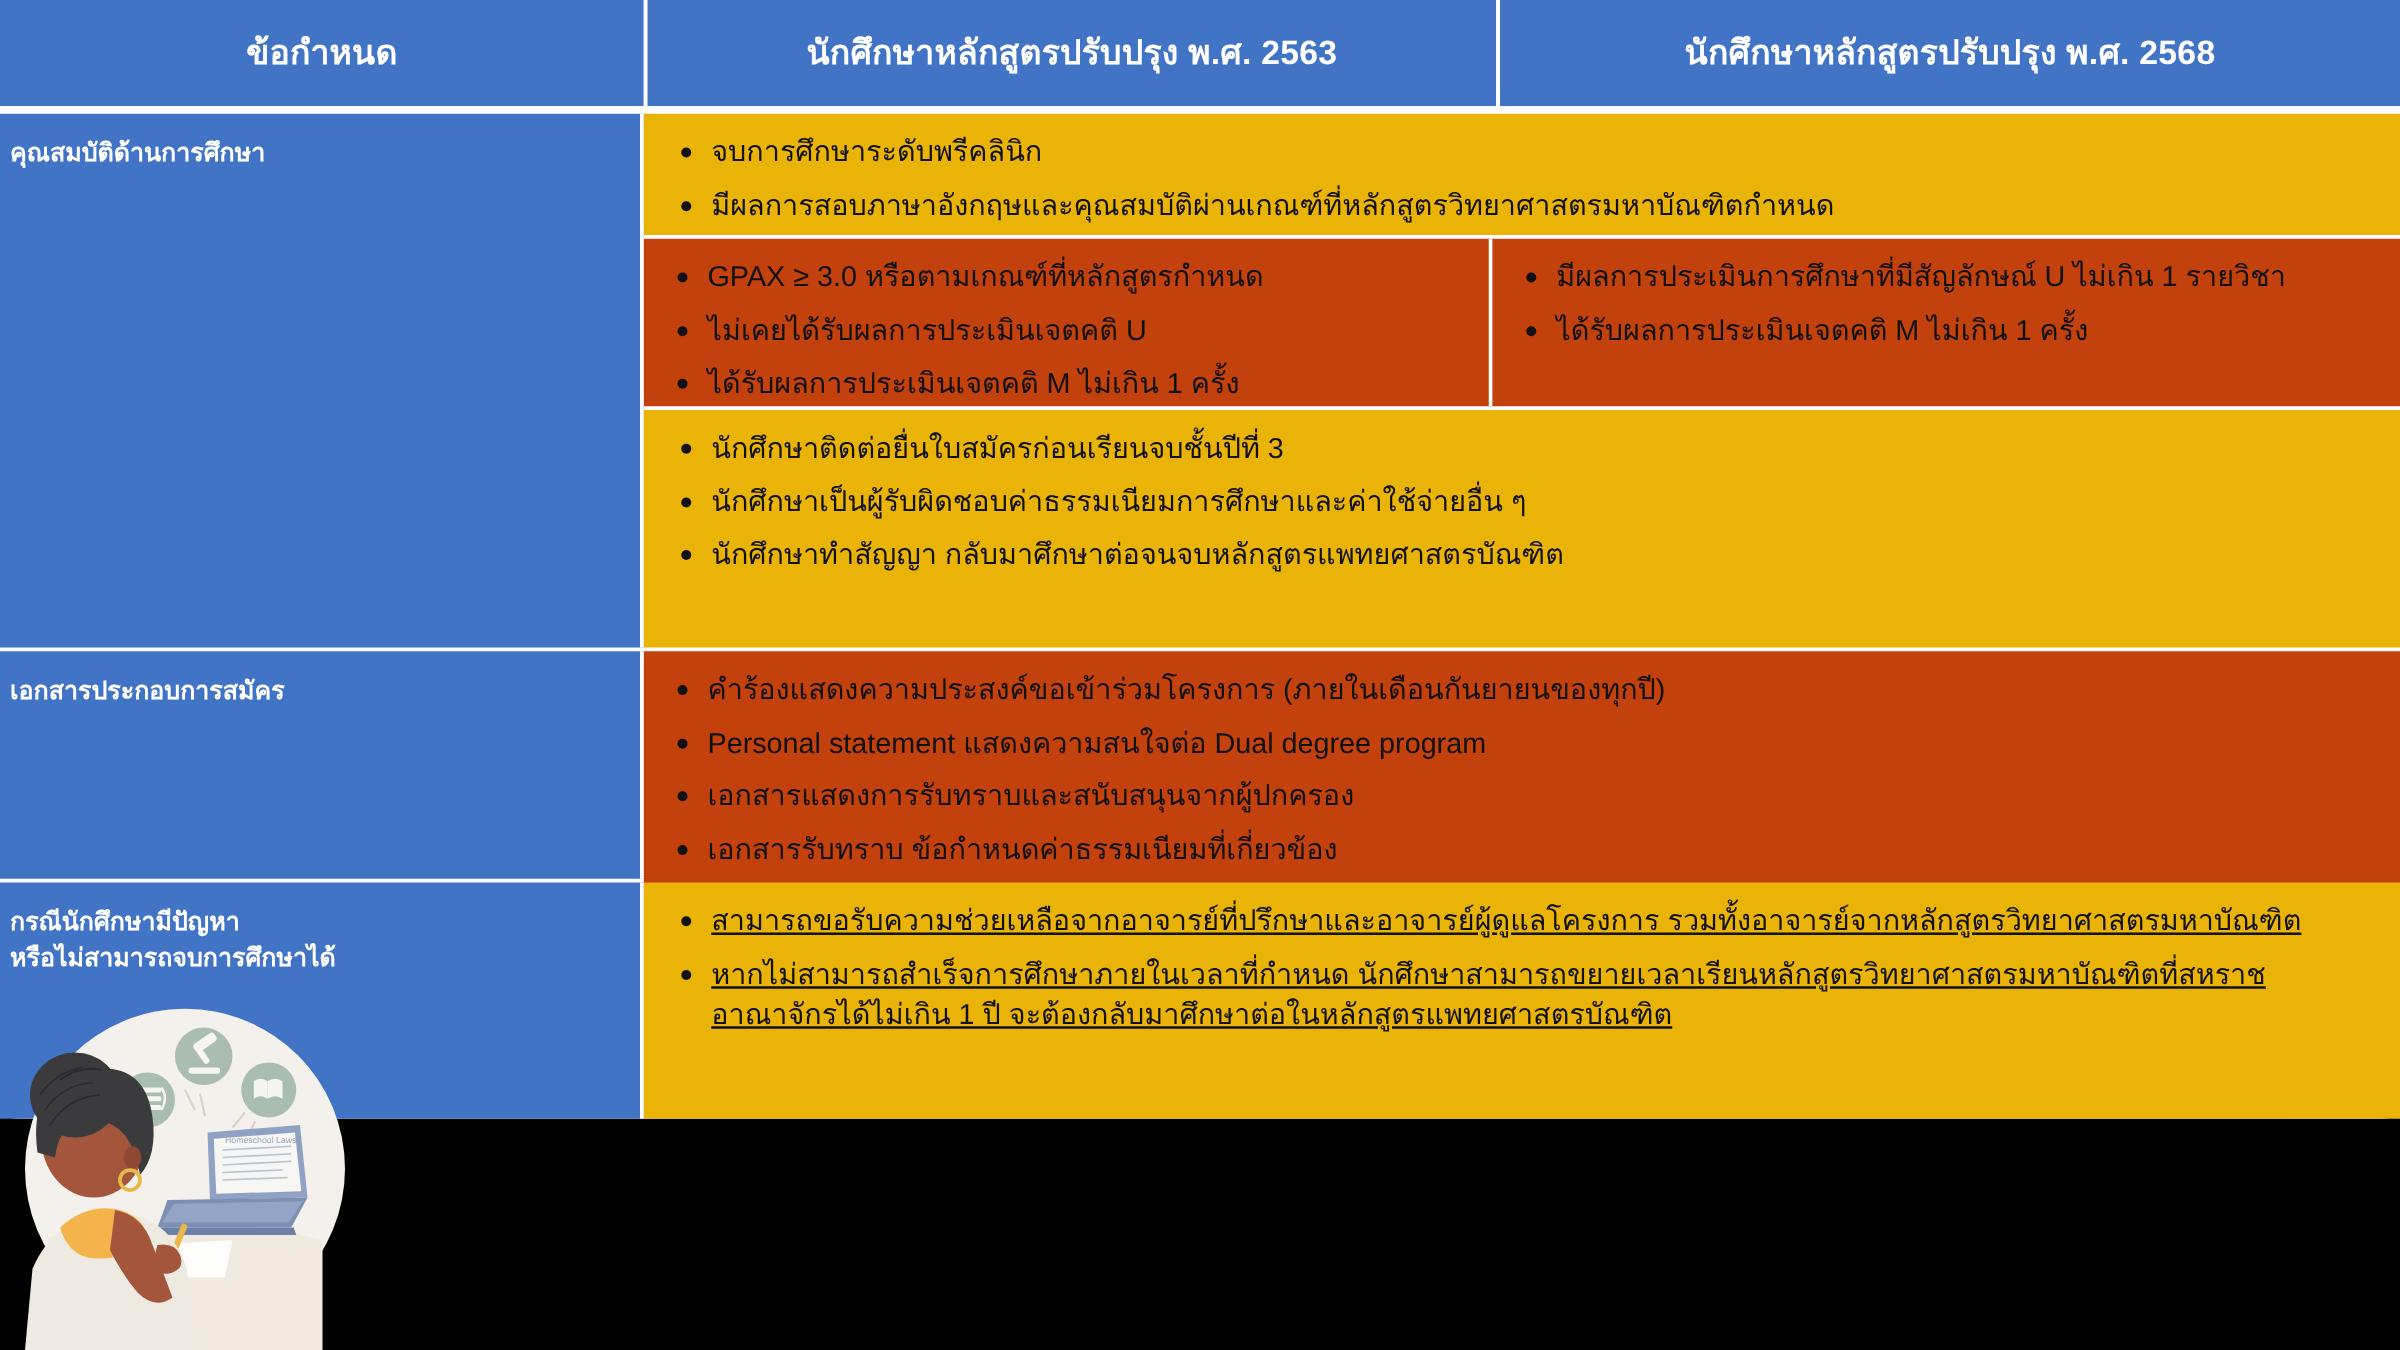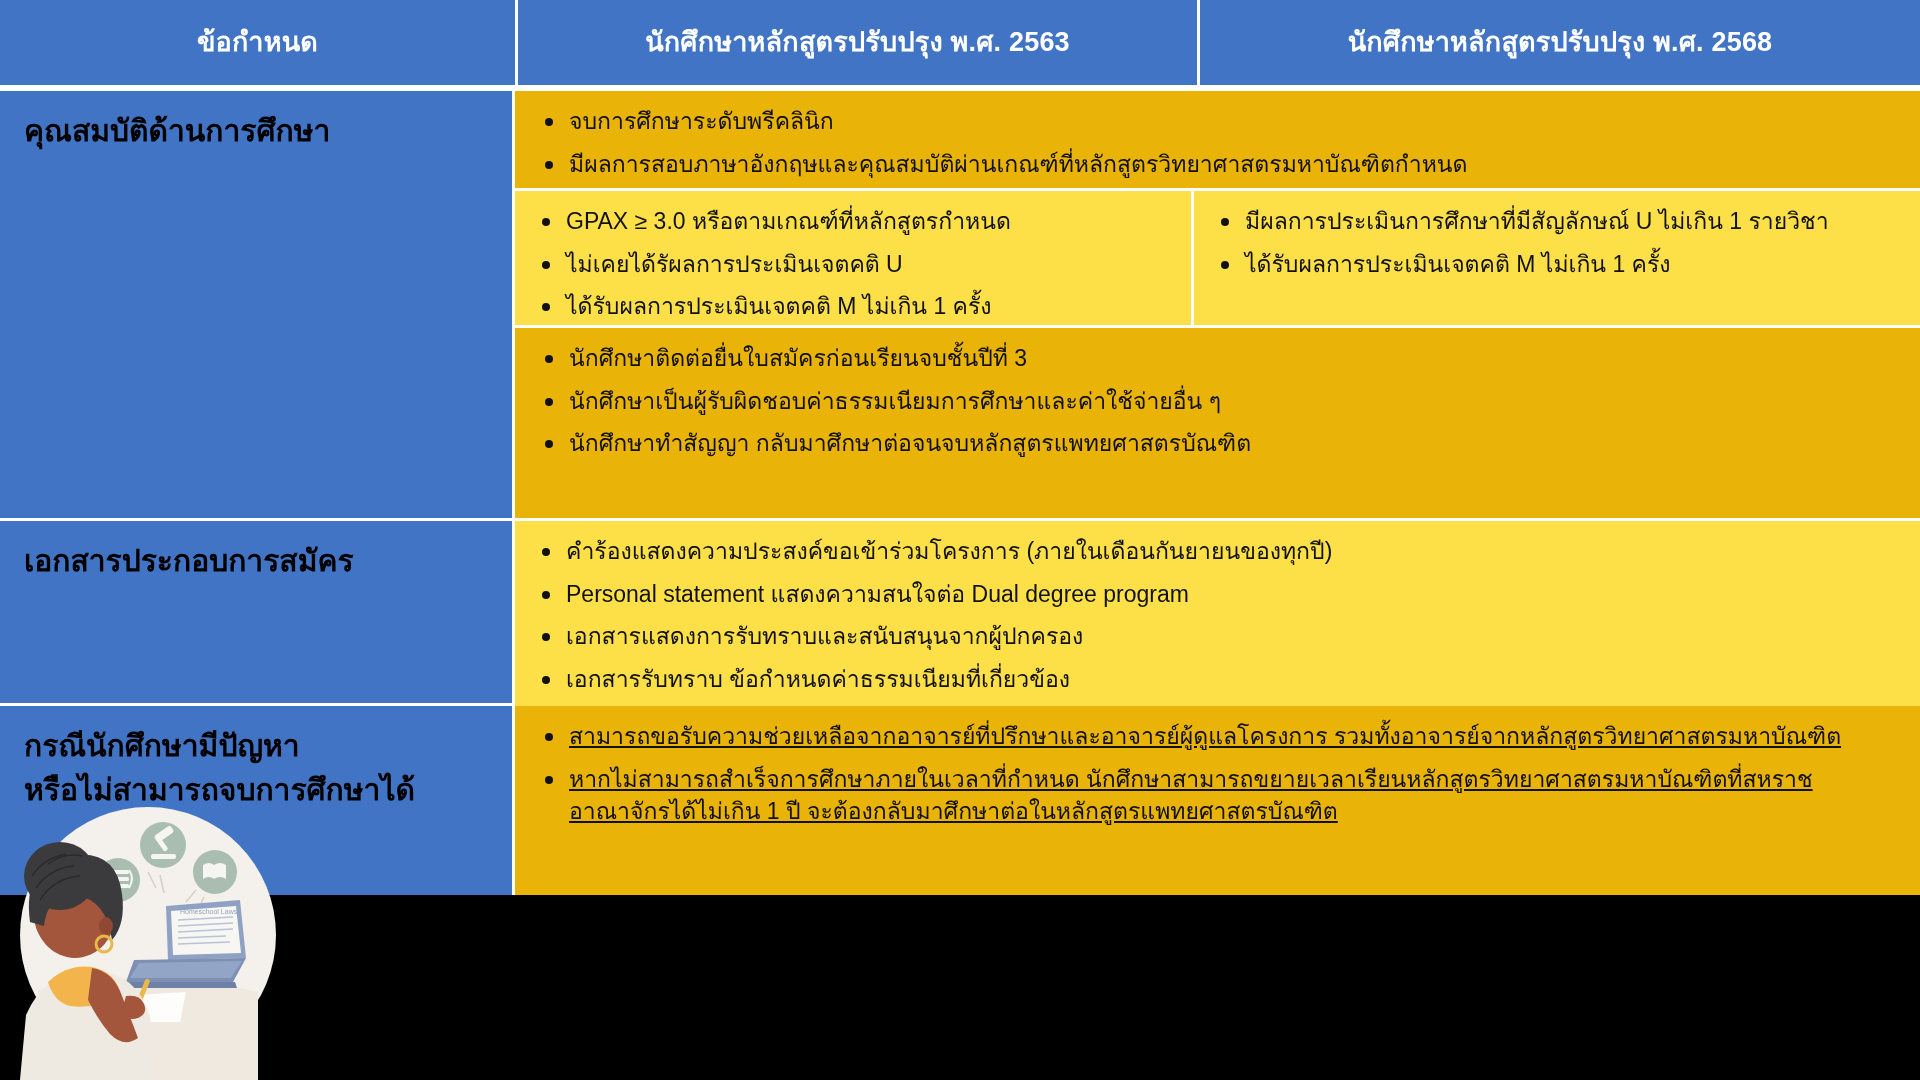--- a/index.html
+++ b/index.html
@@ -72,25 +72,25 @@
   .main-row {
     display: flex;
     border-bottom: 3px solid #ffffff;
   }
   .main-row:last-child { border-bottom: none; }
 
   .row-label {
     width: 515px;
     flex: 0 0 515px;
     background: #4274c6;
-    color: #000000;
-    font-size: 30px;
+    color: #ffffff;
+    font-size: 20px;
     font-weight: 600;
     line-height: 1.45;
-    padding: 18px 14px 14px 24px;
+    padding: 18px 14px 14px 8px;
     border-right: 3px solid #ffffff;
     position: relative;
     z-index: 2;
   }
 
   .row-content {
     flex: 1 1 auto;
     display: flex;
     flex-direction: column;
   }
@@ -104,21 +104,21 @@
   .cell {
     padding: 14px 26px 14px 24px;
     display: flex;
     align-items: flex-start;
   }
   .cell.full { flex: 1 1 auto; }
   .cell.left  { width: 679px; flex: 0 0 679px; border-right: 3px solid #ffffff; }
   .cell.right { flex: 1 1 auto; }
 
   .shade-a { background: #eab308; }
-  .shade-b { background: #fde047; padding-left: 21px; }
+  .shade-b { background: #c2410c; padding-left: 21px; }
 
   ul.bullets {
     list-style: none;
     width: 100%;
   }
   ul.bullets > li {
     position: relative;
     padding-left: 30px;
     font-size: 23px;
     line-height: 1.42;
@@ -188,21 +188,21 @@
                 <li>จบการศึกษาระดับพรีคลินิก</li>
                 <li>มีผลการสอบภาษาอังกฤษและคุณสมบัติผ่านเกณฑ์ที่หลักสูตรวิทยาศาสตรมหาบัณฑิตกำหนด</li>
               </ul>
             </div>
           </div>
 
           <div class="sub-row" style="height:137px;">
             <div class="cell left shade-b">
               <ul class="bullets">
                 <li>GPAX ≥ 3.0 หรือตามเกณฑ์ที่หลักสูตรกำหนด</li>
-                <li>ไม่เคยได้รัผลการประเมินเจตคติ U</li>
+                <li>ไม่เคยได้รับผลการประเมินเจตคติ U</li>
                 <li>ได้รับผลการประเมินเจตคติ M ไม่เกิน 1 ครั้ง</li>
               </ul>
             </div>
             <div class="cell right shade-b">
               <ul class="bullets">
                 <li>มีผลการประเมินการศึกษาที่มีสัญลักษณ์ U ไม่เกิน 1 รายวิชา</li>
                 <li>ได้รับผลการประเมินเจตคติ M ไม่เกิน 1 ครั้ง</li>
               </ul>
             </div>
           </div>

